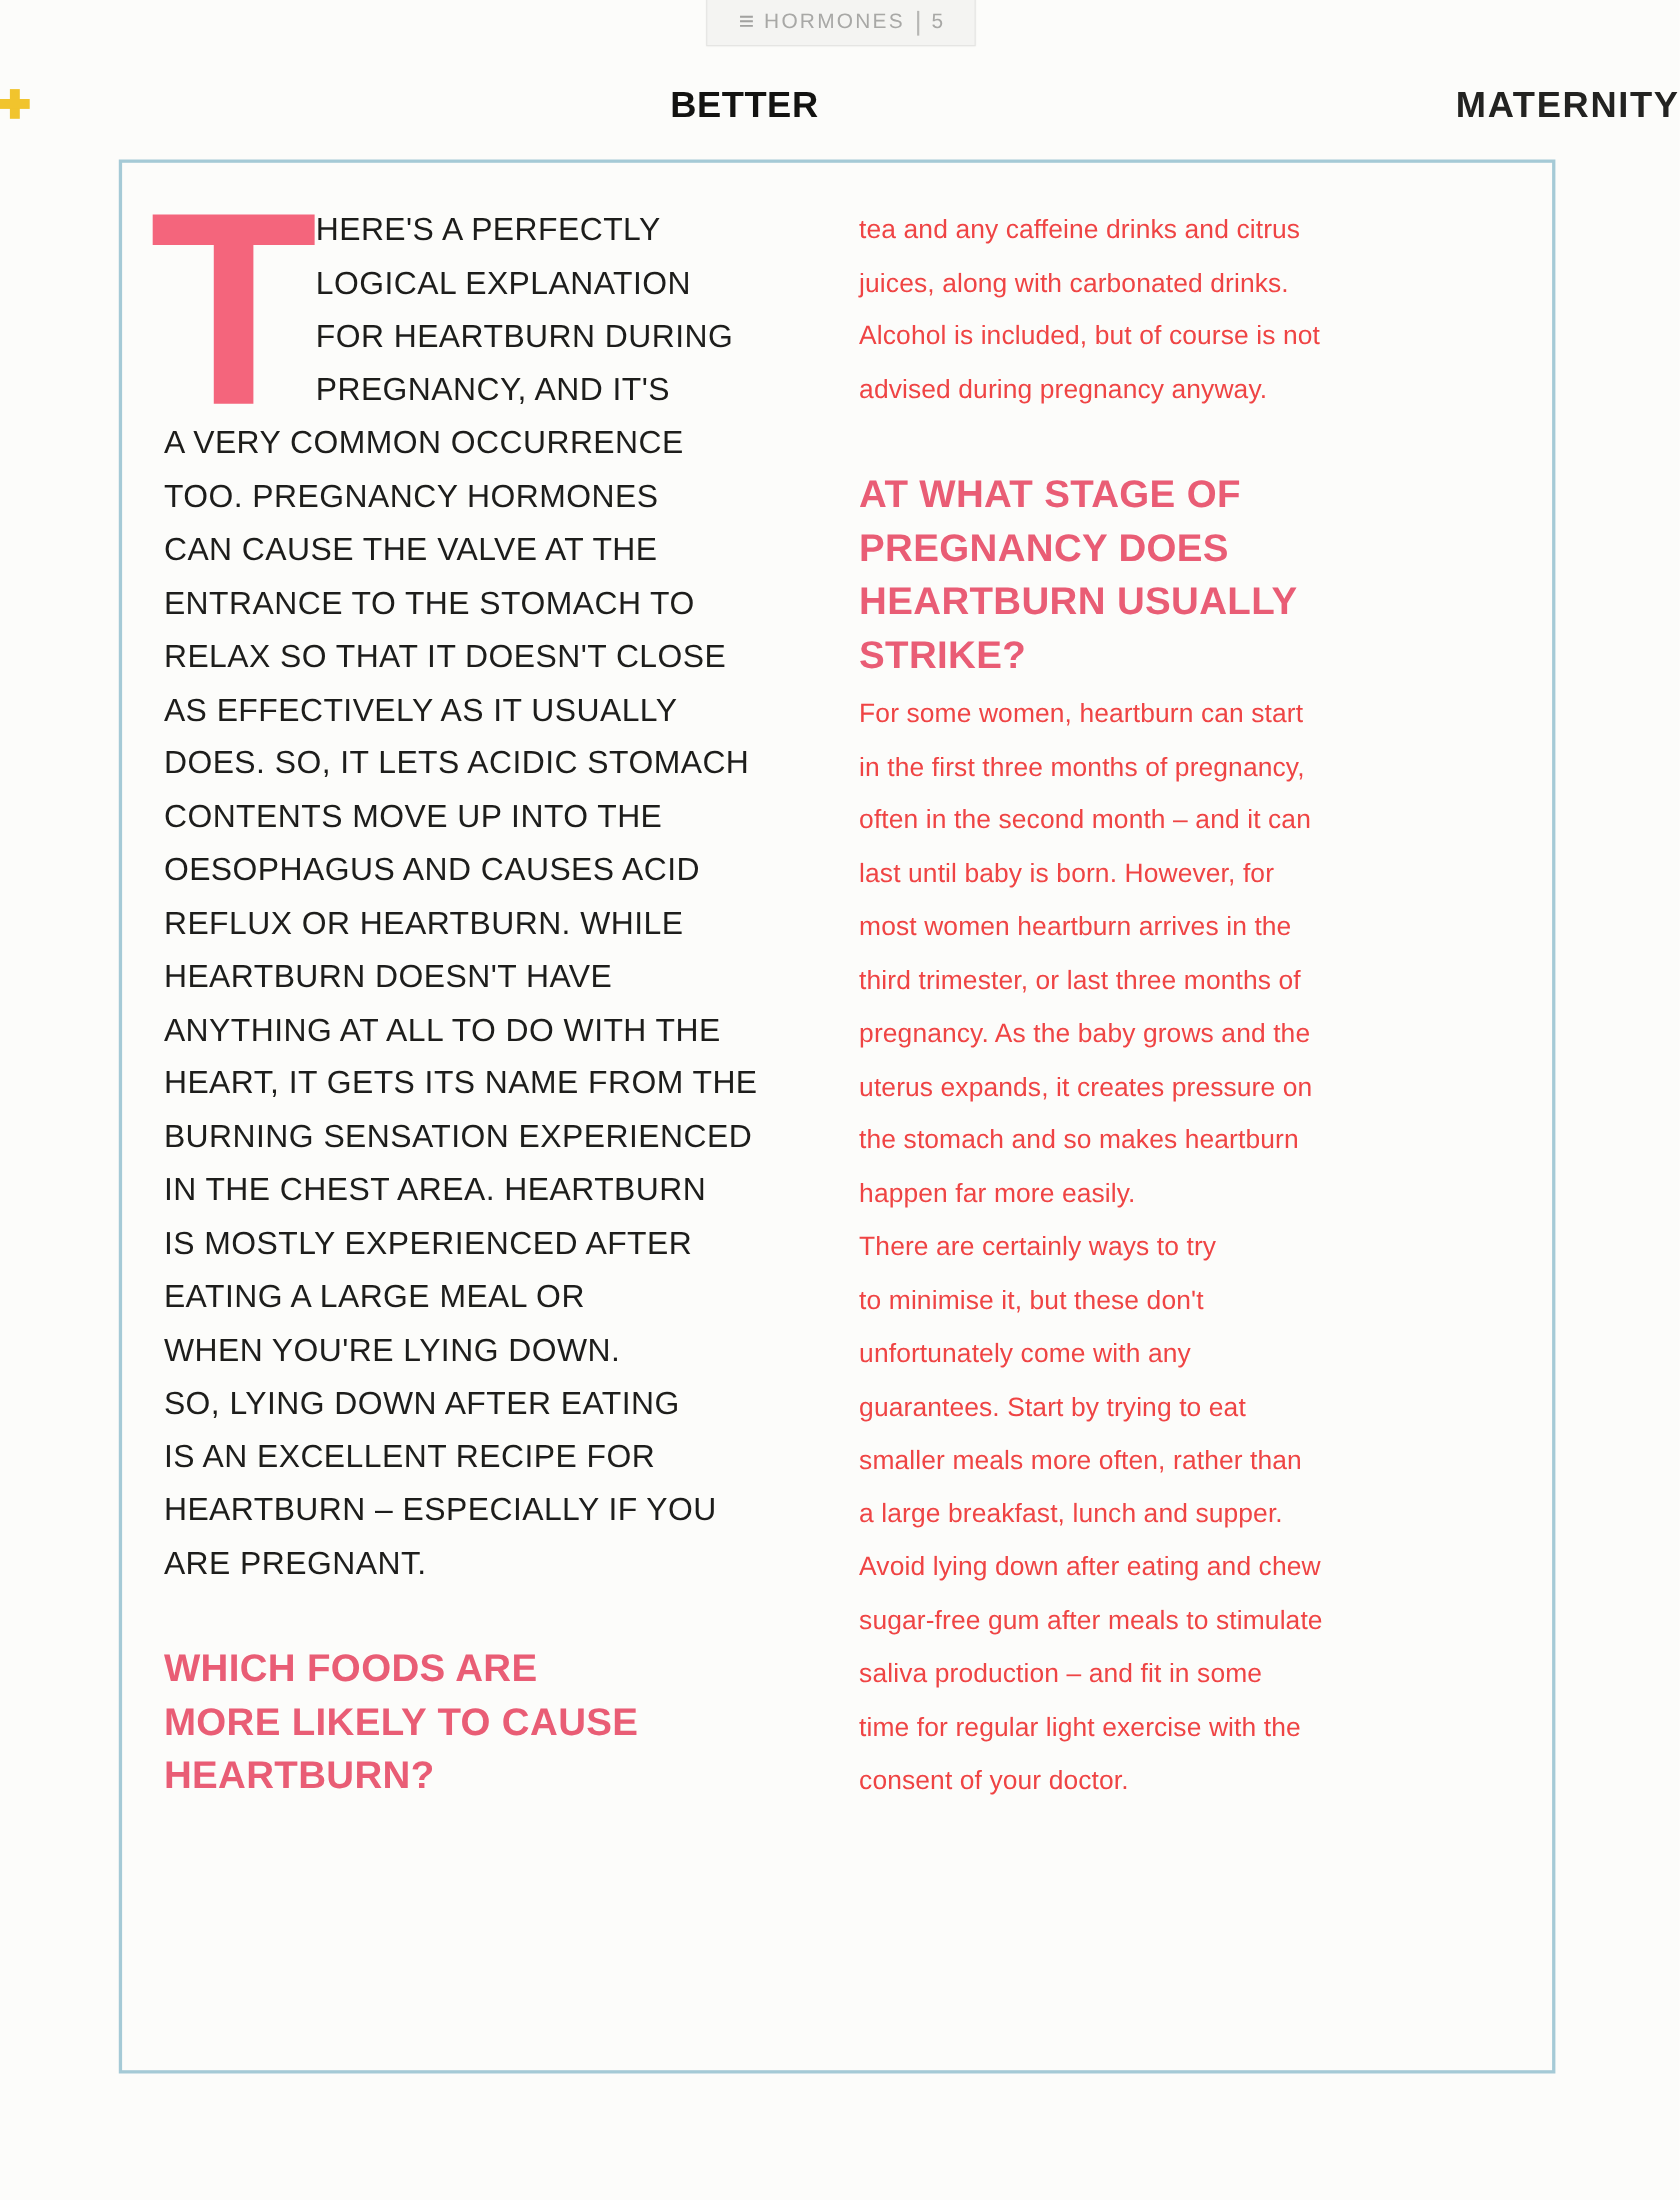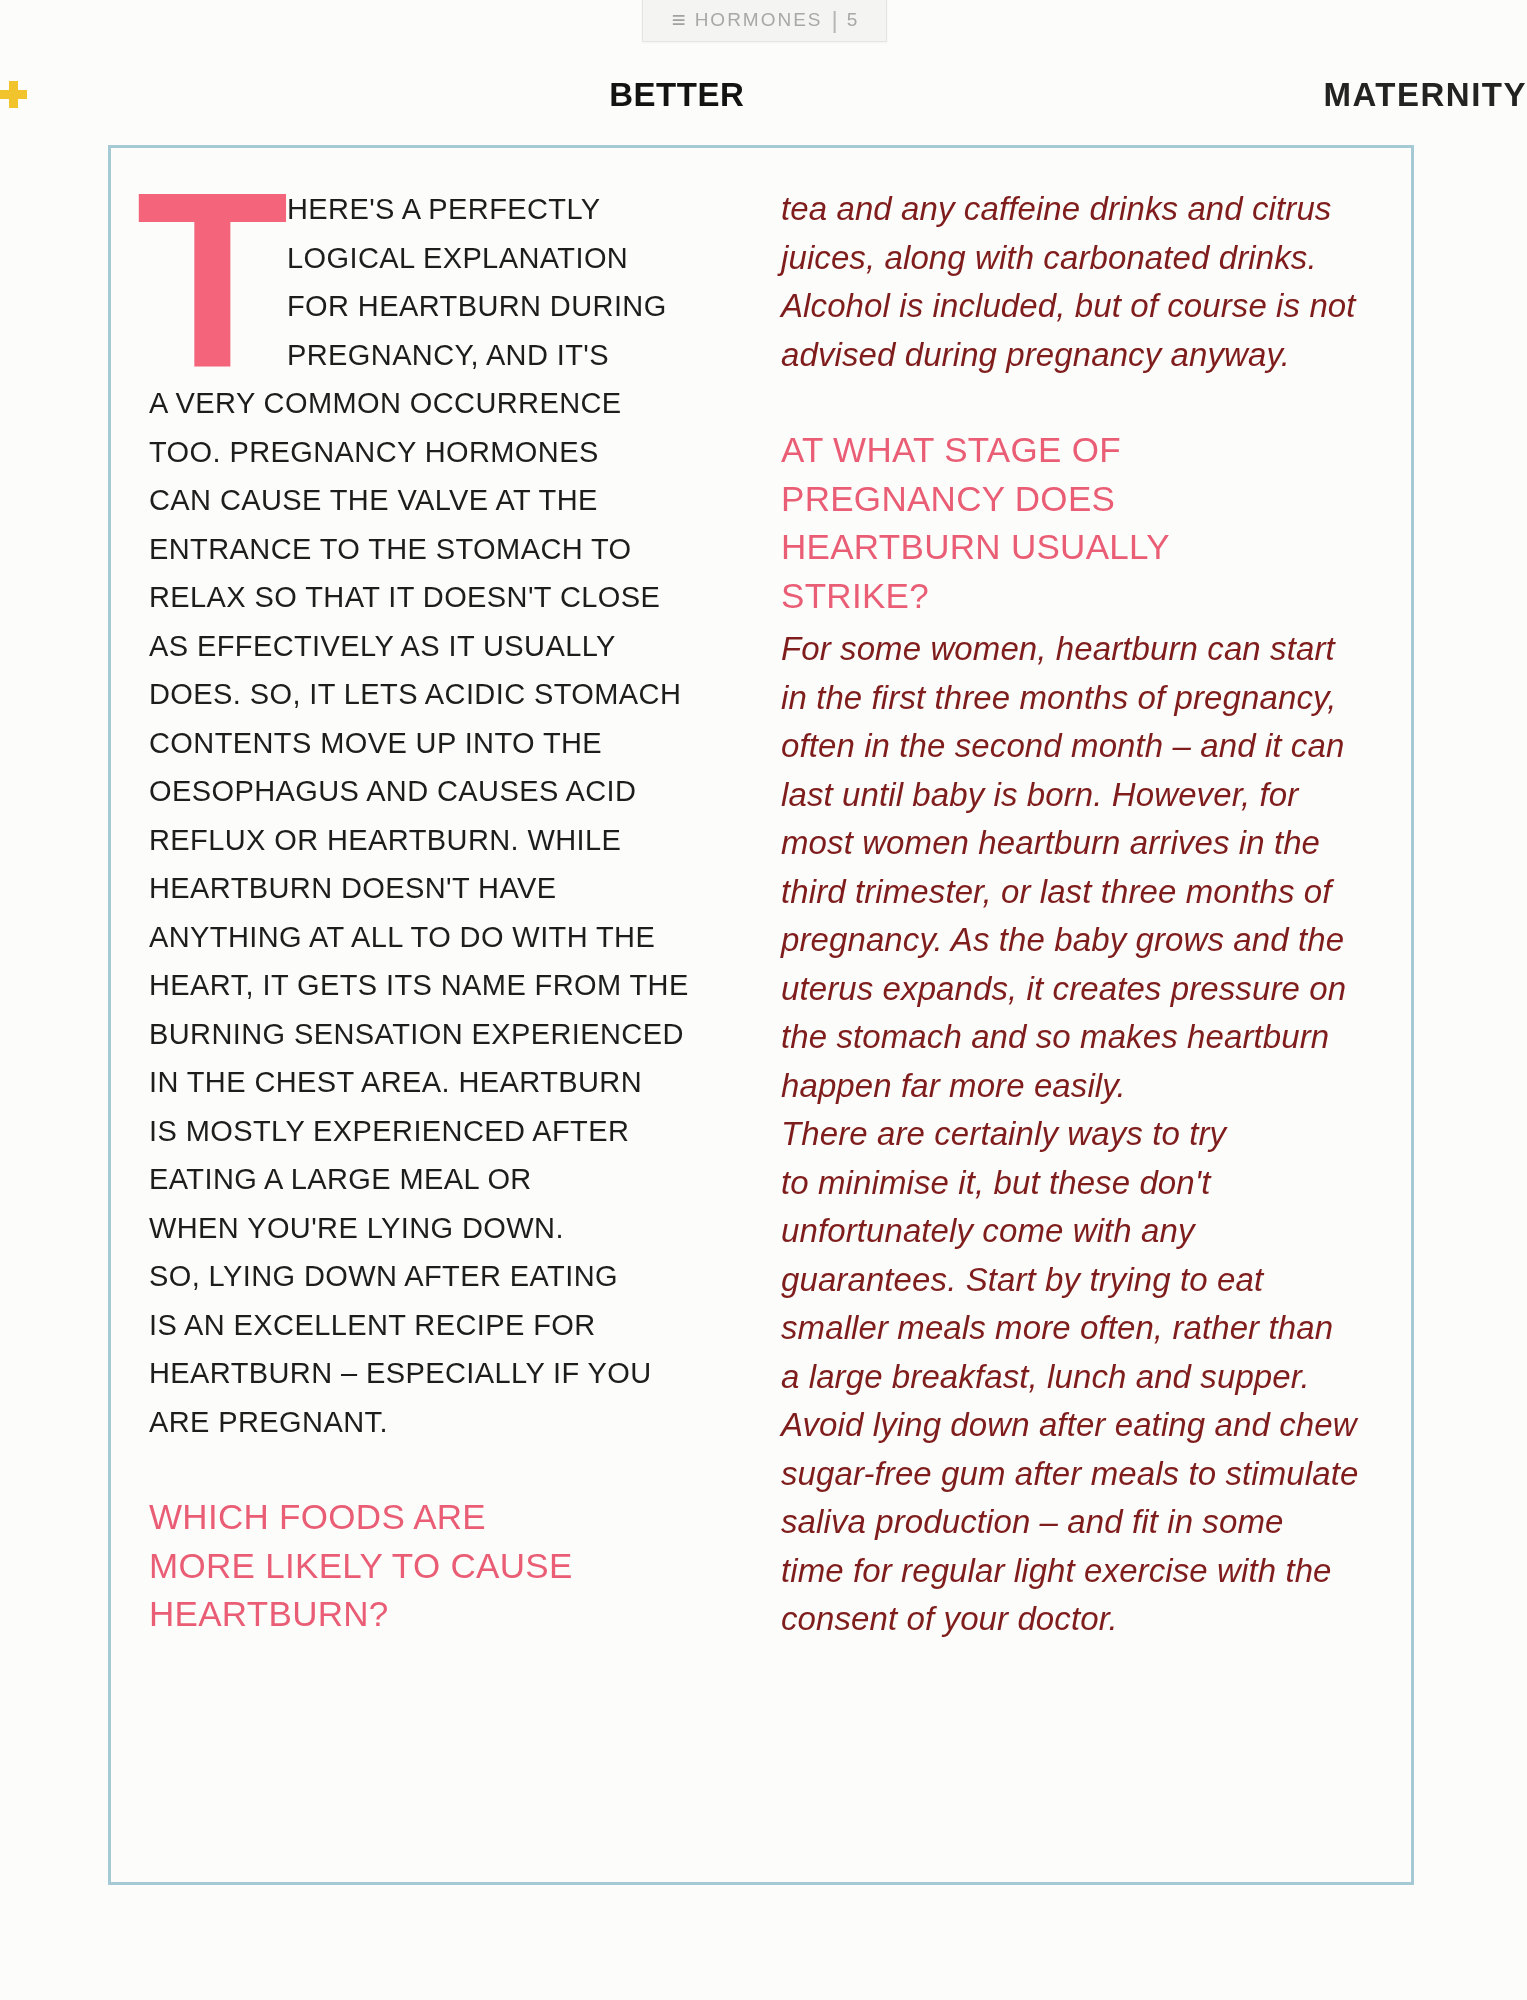--- a/index.html
+++ b/index.html
@@ -56,26 +56,25 @@
   }
   .col { flex:1; min-width:0; }
 
   .intro, .heading, .body-text { margin:0; white-space:pre-line; }
 
   .intro {
     font-size:29px; line-height:48.5px; letter-spacing:0.4px;
     color:#1d1d1b;
   }
   .body-text {
-    font-size:33px; line-height:48.5px; letter-spacing:0.1px;
-    color:#7f1d1d;
-    font-style:italic;
+    font-size:24px; line-height:48.5px; letter-spacing:0.1px;
+    color:#ef4444;
   }
   .heading {
-    font-size:35px; line-height:48.5px; font-weight:400;
+    font-size:35px; line-height:48.5px; font-weight:700;
     color:#e95d75; letter-spacing:0.3px;
     margin:47px 0 5px 0;
   }
 
   
   .dropcap {
     float:left;
     width:134px; height:172px;
     margin:11px 8px 0 -4px;
     position:relative;

